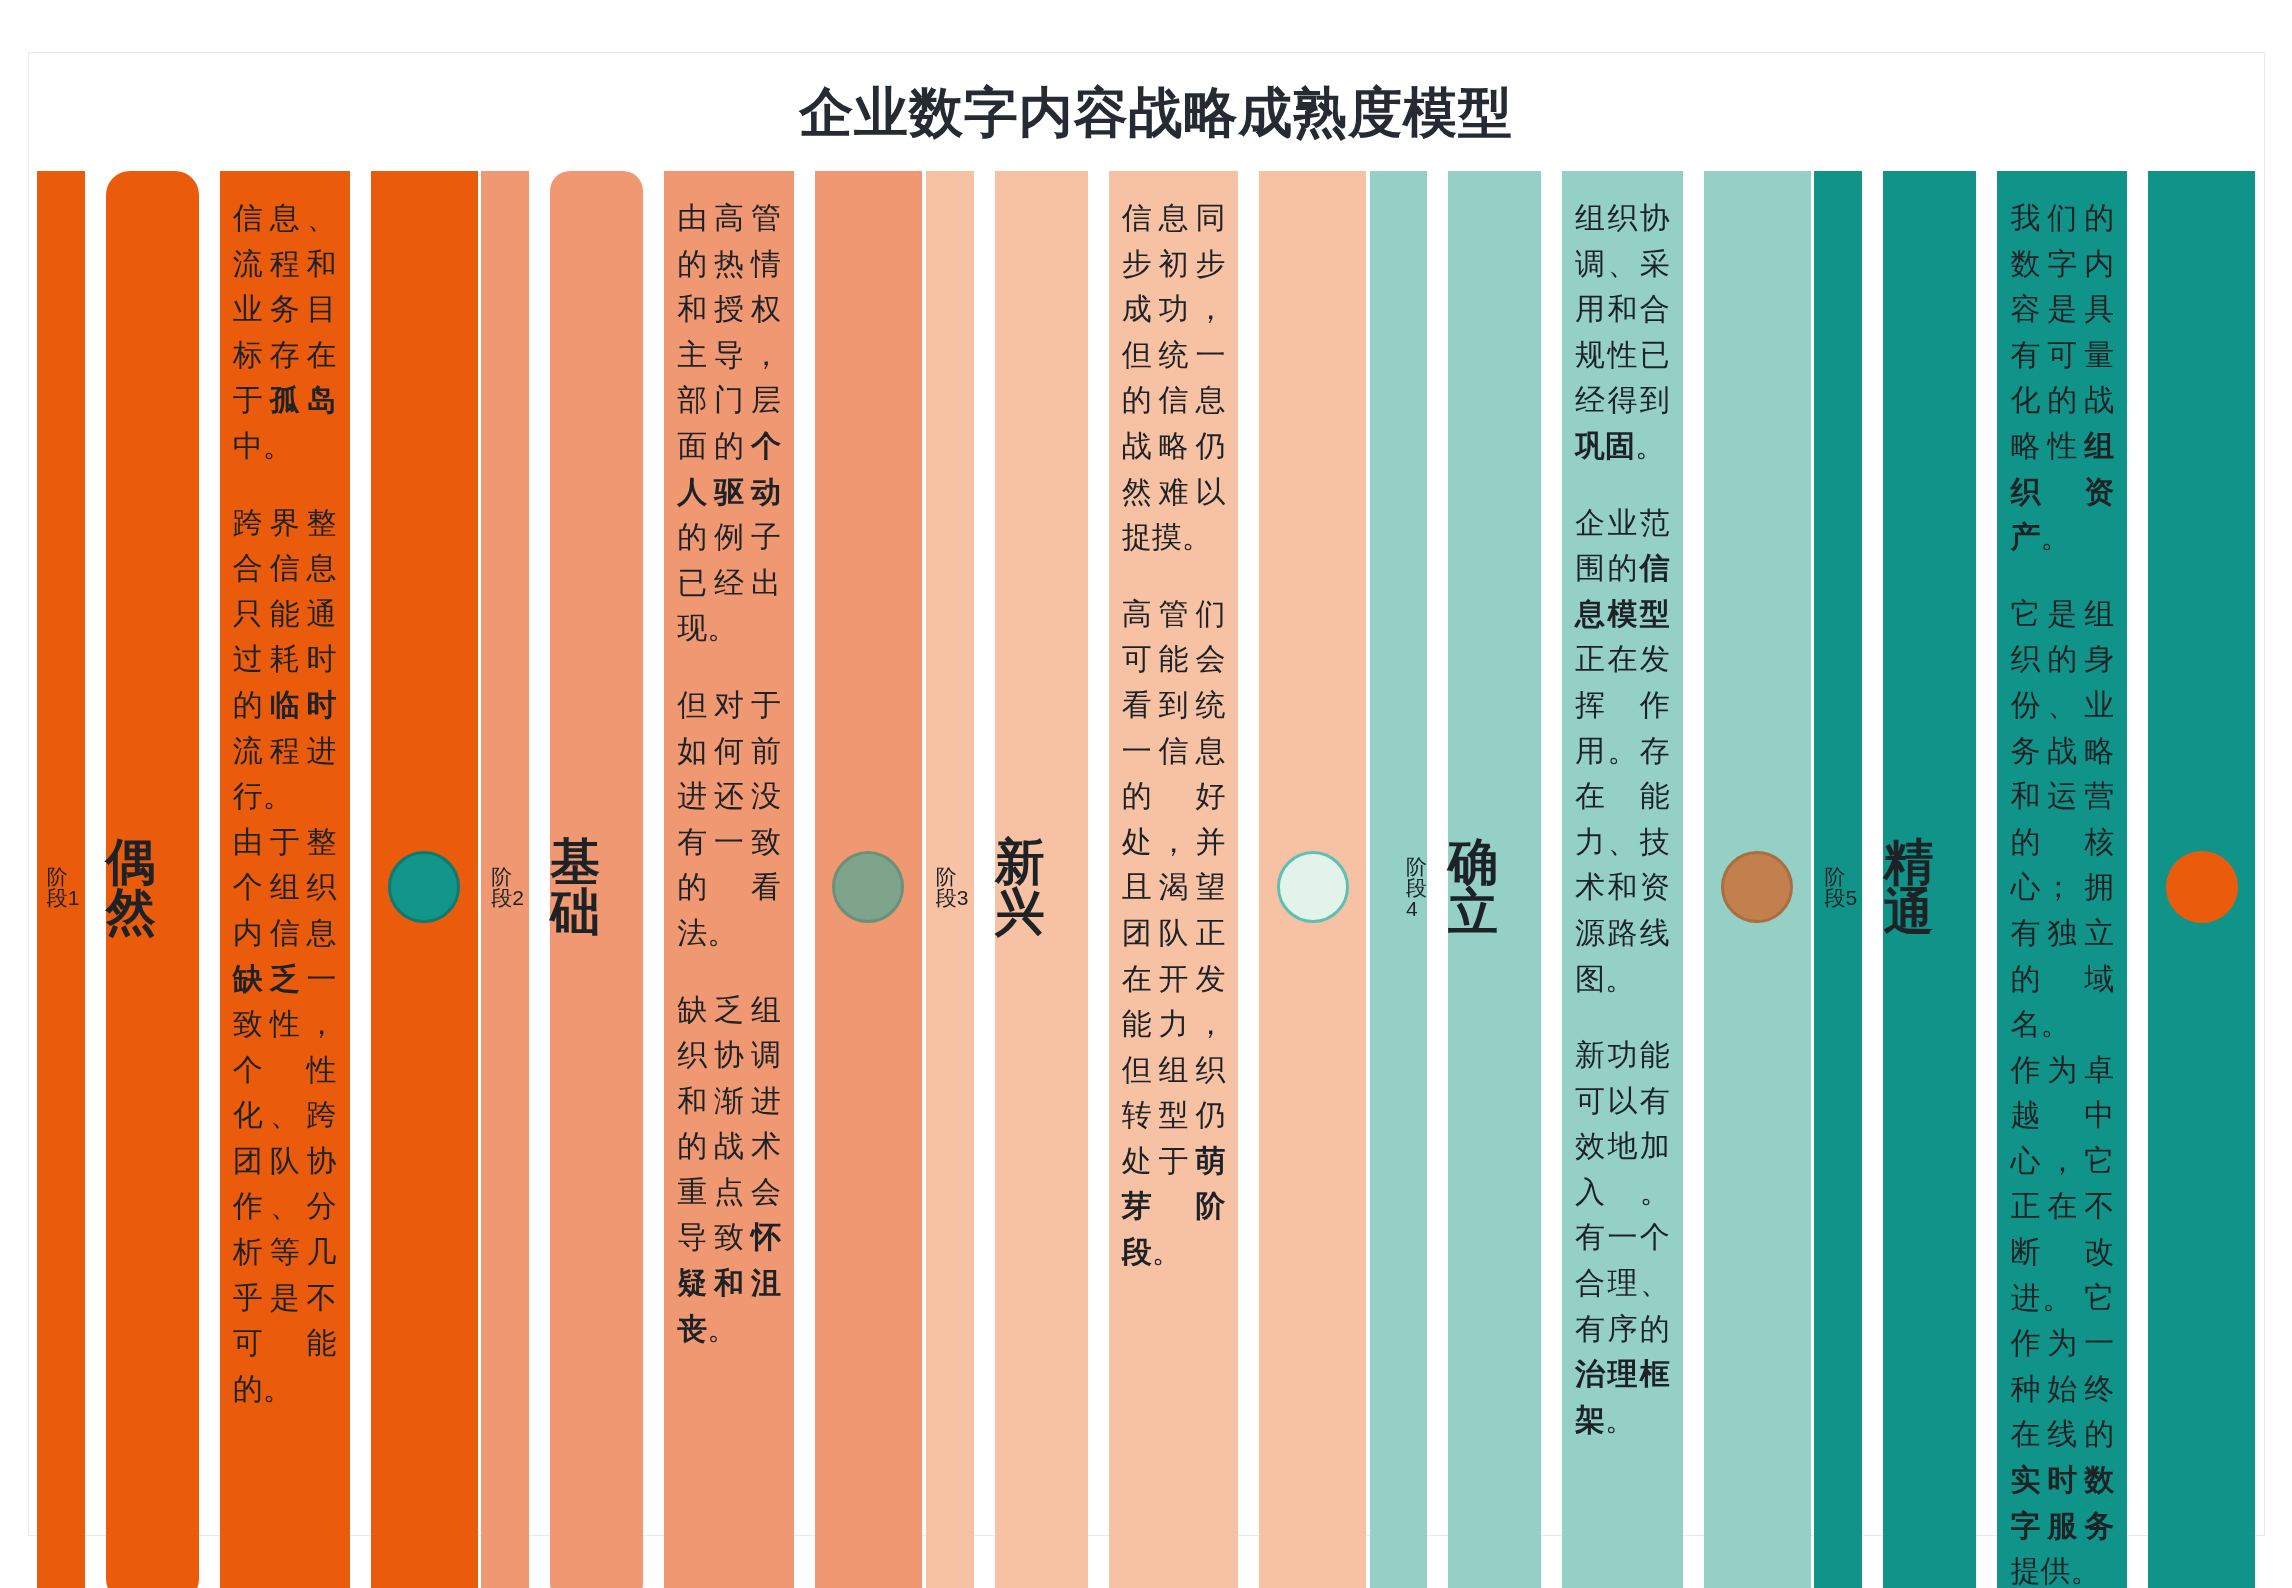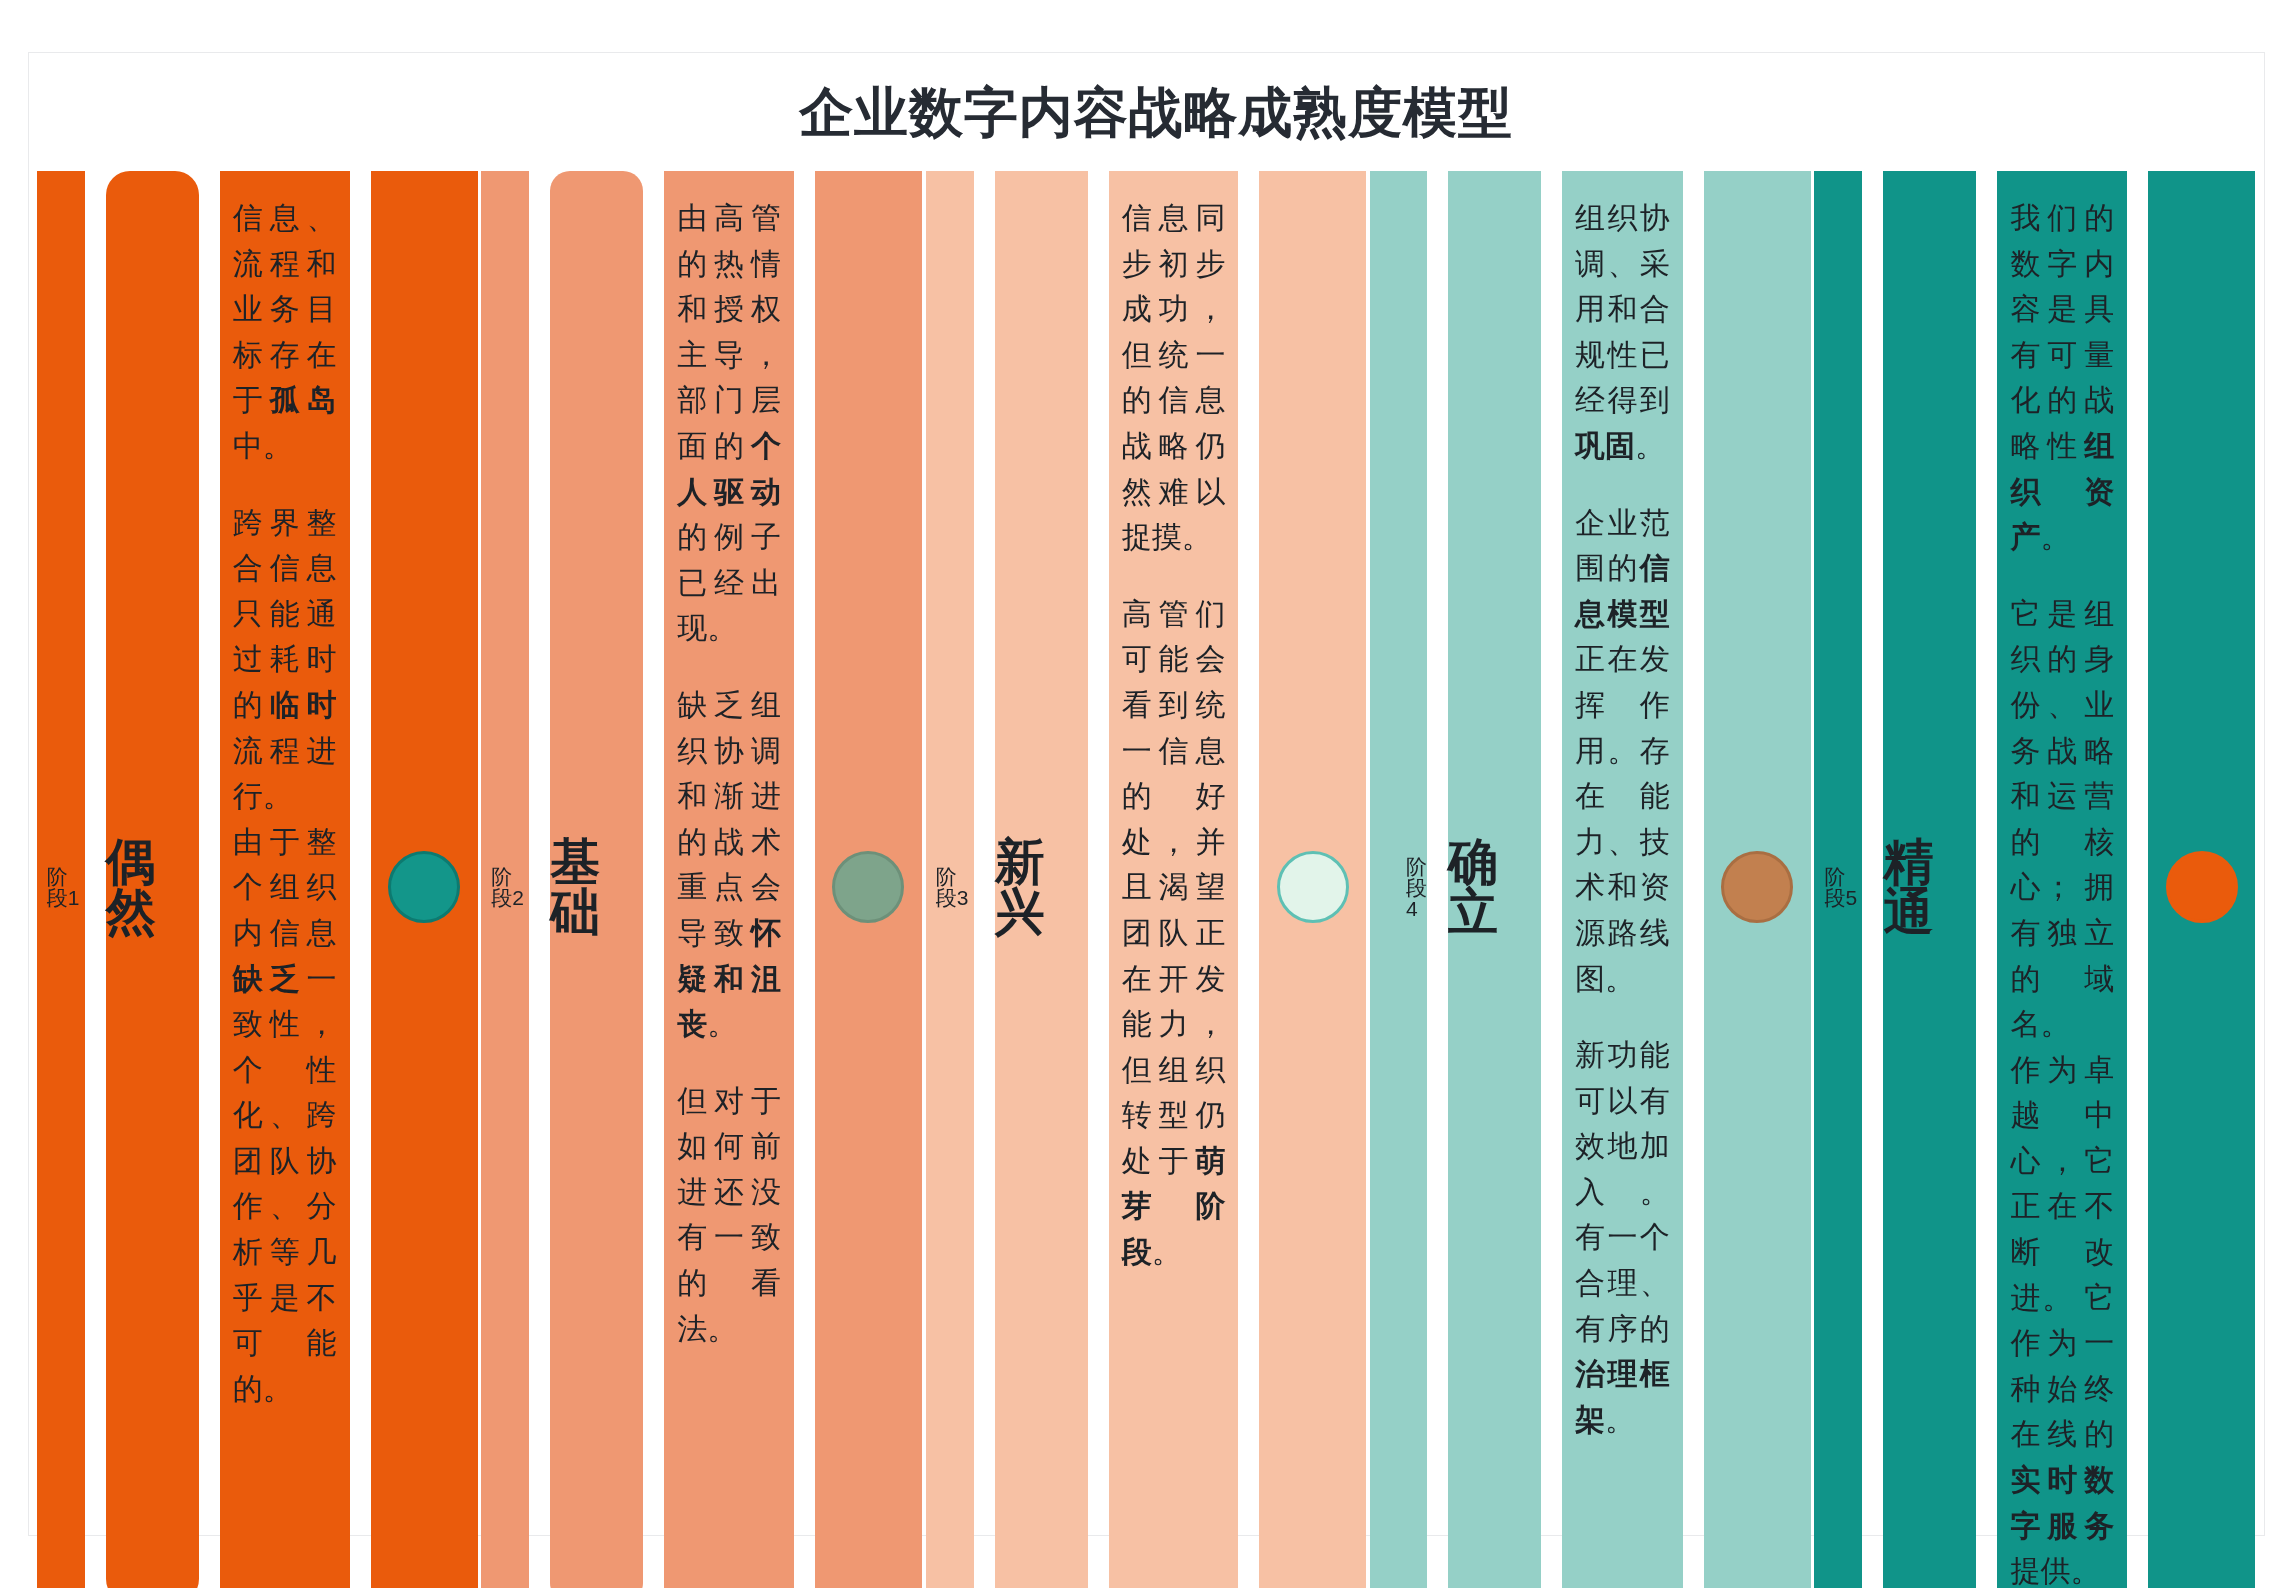--- a/index.html
+++ b/index.html
@@ -162,22 +162,22 @@
 
       <div class="col">
         <div class="stage-label" style="background: rgb(239, 152, 114);">
           <span>阶段2</span>
         </div>
         <div class="stage-name" style="background: rgb(239, 152, 114); border-radius: 20px;">
           <span>基础</span>
         </div>
         <div class="body-cell" style="background: rgb(239, 152, 114);">
           <p>由高管的热情和授权主导，部门层面的<b>个人驱动</b>的例子已经出现。</p>
+          <p class="gap">但对于如何前进还没有一致的看法。</p>
           <p class="gap">缺乏组织协调和渐进的战术重点会导致<b>怀疑和沮丧</b>。</p>
-          <p class="gap">但对于如何前进还没有一致的看法。</p>
         </div>
         <div class="dot-cell" style="background: rgb(239, 152, 114);">
           <div class="dot" style="background: rgb(126, 164, 139); border: 3.7px solid rgb(109, 144, 121);"></div>
         </div>
       </div>
 
       <div class="col">
         <div class="stage-label" style="background: rgb(247, 193, 164);">
           <span>阶段3</span>
         </div>

